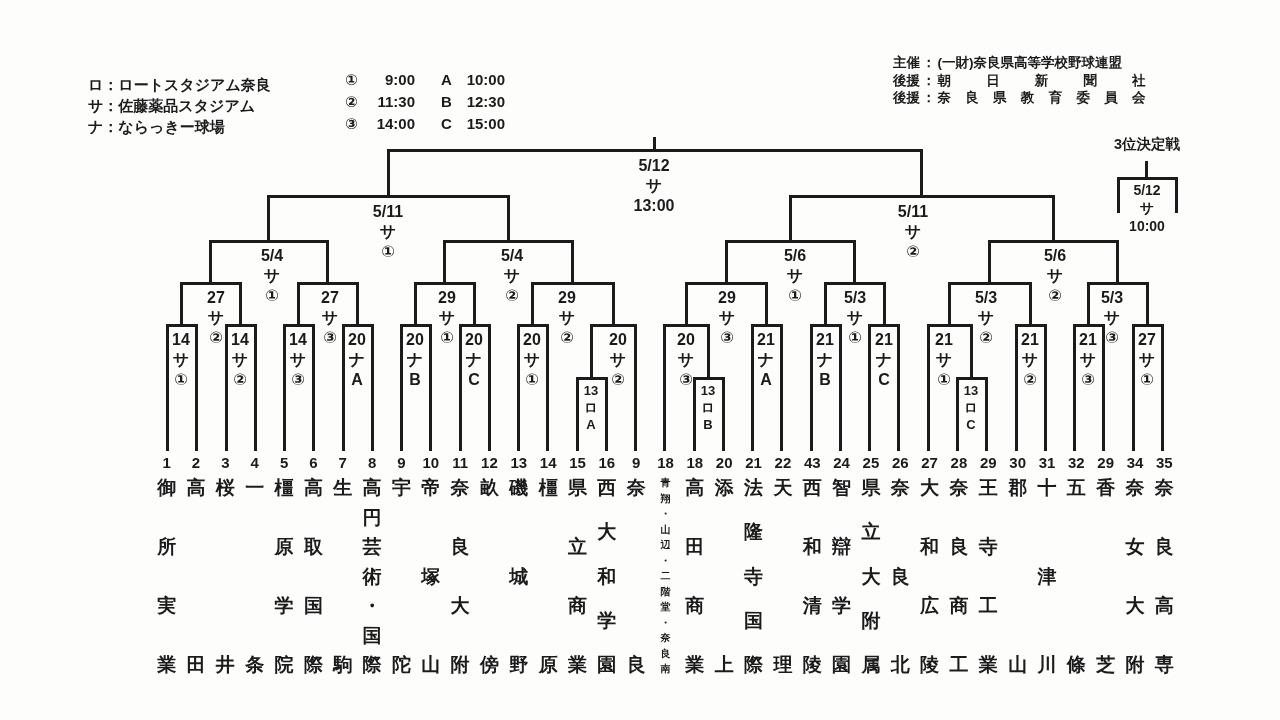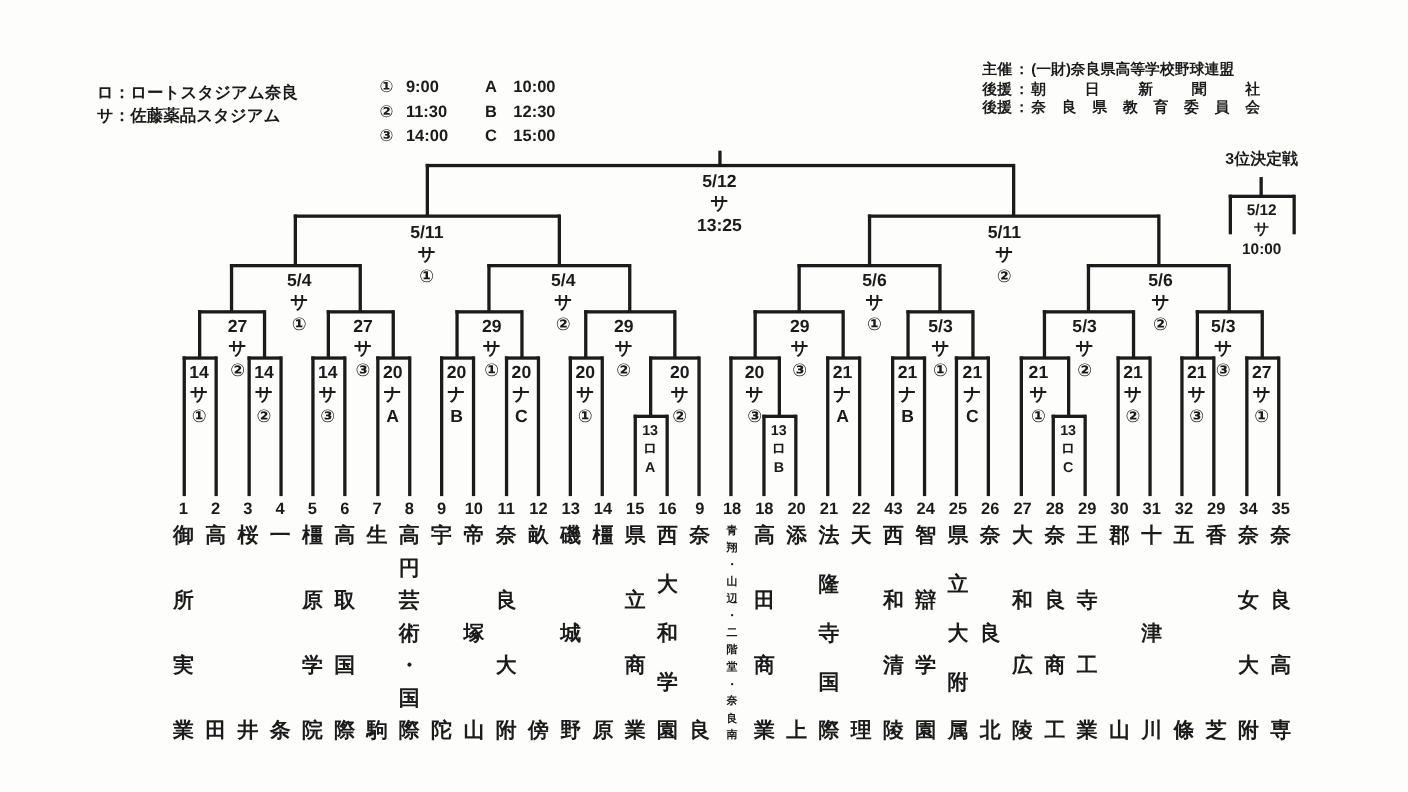--- a/index.html
+++ b/index.html
@@ -14,21 +14,21 @@
        line-height:20px;font-weight:600;white-space:nowrap}
   .lbl.sm{font-size:13px;line-height:17px}
   .lbl.sm2{font-size:14px;line-height:18px}
   .third-head{position:absolute;left:1147px;top:135px;transform:translateX(-50%);
        font-size:14.5px;font-weight:700;white-space:nowrap}
   
   .venues{position:absolute;left:88px;top:74px;font-size:15px;line-height:21px;font-weight:600;white-space:nowrap}
   .times{position:absolute;left:345px;top:69px;font-size:15px;line-height:22px;font-weight:700}
   .times .row{display:flex}
   .times .slot{width:24px}
-  .times .t1{width:46px;text-align:left}
+  .times .t1{width:46px;text-align:right}
   .times .g{width:16px;margin-left:26px}
   .times .t2{width:48px;text-align:right}
   .orgs{position:absolute;left:893px;top:54px;font-size:13.5px;line-height:17.5px;font-weight:600}
   .org-row{display:flex;white-space:nowrap}
   .org-colon{margin:0 2px}
   .spread{display:inline-flex;justify-content:space-between;width:208px}
   
   #teams{position:absolute;left:152px;top:452px;width:1027px;display:flex}
   .tcol{flex:1 1 0;min-width:0;display:flex;flex-direction:column;align-items:center}
   .tno{font-size:15px;font-weight:600;height:26px;line-height:22px}
@@ -36,20 +36,21 @@
          align-items:center;font-size:19px;font-weight:600;line-height:1}
   .tname.small{font-size:10px;font-weight:700}
 </style>
 </head>
 <body>
 
 <div class="page">
   <div class="venues" id="venues">
       <div>ロ：ロートスタジアム奈良</div>
       <div>サ：佐藤薬品スタジアム</div>
+      <div>ナ：ならっきー球場</div>
     </div>
   <div class="times" id="times">
       <div class="row">
         <span class="slot">①</span>
         <span class="t1">9:00</span>
         <span class="g">A</span>
         <span class="t2">10:00</span>
       </div>
       <div class="row">
         <span class="slot">②</span>
@@ -201,21 +202,21 @@
       <div class="ln" style="left: 693px; top: 377px; width: 3px; height: 74px;"></div>
       <div class="ln" style="left: 722px; top: 377px; width: 3px; height: 74px;"></div>
       <div class="ln" style="left: 956px; top: 377px; width: 3px; height: 74px;"></div>
       <div class="ln" style="left: 985px; top: 377px; width: 3px; height: 74px;"></div>
       <div class="ln" style="left: 1117px; top: 177px; width: 3px; height: 36px;"></div>
       <div class="ln" style="left: 1175px; top: 177px; width: 3px; height: 36px;"></div>
       <div class="ln" style="left: 1145px; top: 161px; width: 3px; height: 18px;"></div>
       <div class="lbl" style="left: 654px; top: 156px;">
         <div>5/12</div>
         <div>サ</div>
-        <div>13:25</div>
+        <div>13:00</div>
       </div>
       <div class="lbl sm2" style="left: 1147px; top: 181px;">
         <div>5/12</div>
         <div>サ</div>
         <div>10:00</div>
       </div>
       <div class="lbl" style="left: 388px; top: 202px;">
         <div>5/11</div>
         <div>サ</div>
         <div>①</div>

